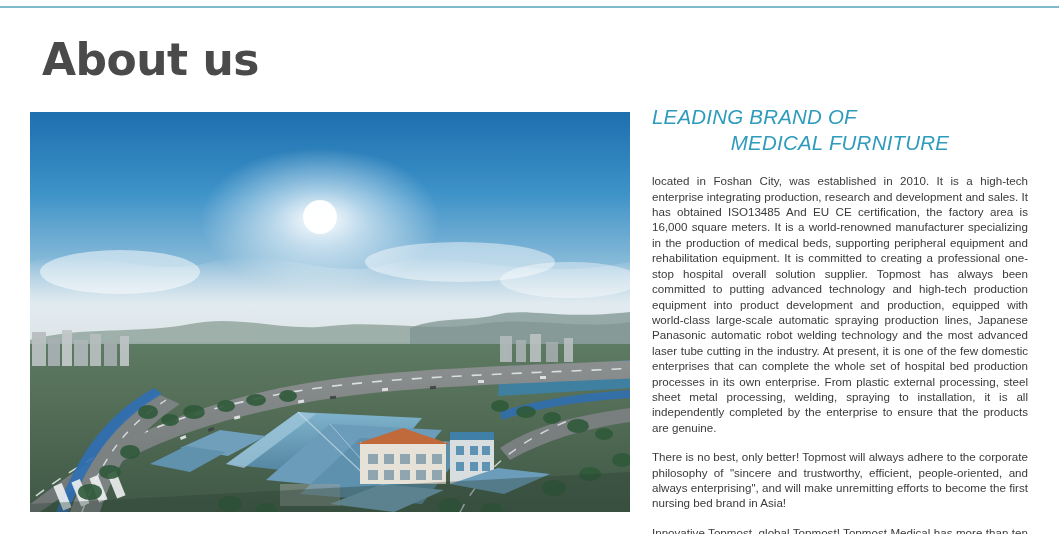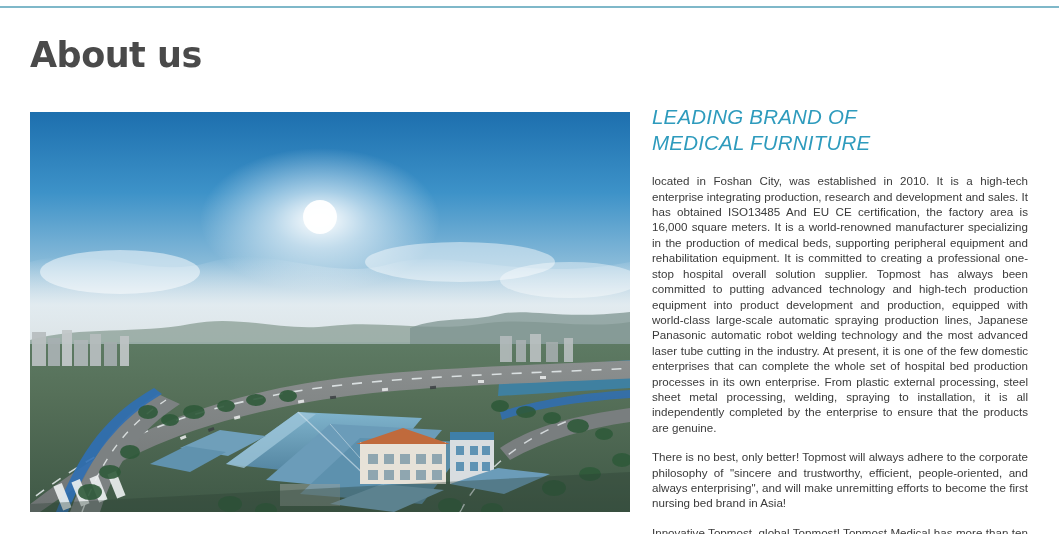--- a/index.html
+++ b/index.html
@@ -23,25 +23,25 @@
   .top-rule {
     position: absolute;
     left: 0;
     top: 6px;
     width: 1059px;
     height: 2px;
     background: #7fb8c9;
   }
   .page-title {
     position: absolute;
-    left: 30px;
+    left: 42px;
     top: 36px;
     font-family: "DejaVu Sans", sans-serif;
     font-weight: bold;
-    font-size: 35px;
+    font-size: 44px;
     letter-spacing: -0.5px;
     color: #4a4a4a;
     line-height: 1.1;
   }
   .photo {
     position: absolute;
     left: 30px;
     top: 112px;
     width: 600px;
     height: 400px;
@@ -64,20 +64,21 @@
     font-size: 20.5px;
     line-height: 1.25;
     font-family: "Liberation Sans", sans-serif;
     font-weight: normal;
     margin: 0 0 18px 0;
     letter-spacing: 0.2px;
     font-style: italic;
   }
   .headline .line2 {
     display: block;
+    text-align: center;
   }
   .body-text p {
     margin: 0 0 14px 0;
     font-size: 11.6px;
     line-height: 1.33;
     color: #3a3a3a;
     text-align: justify;
     text-justify: inter-word;
   }
   .body-text p:last-child {

